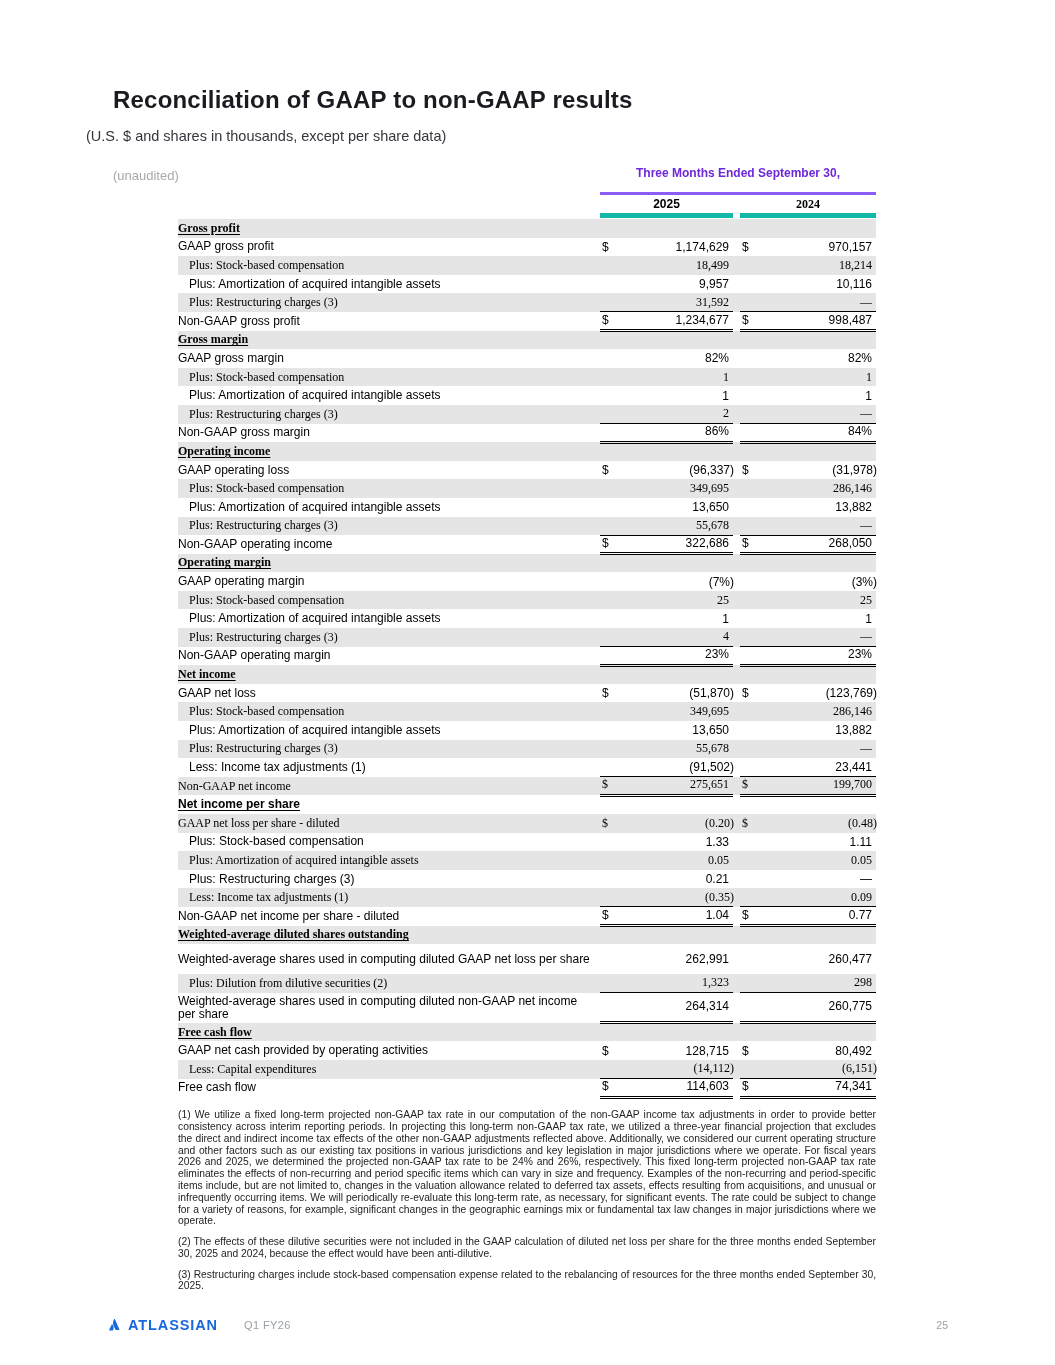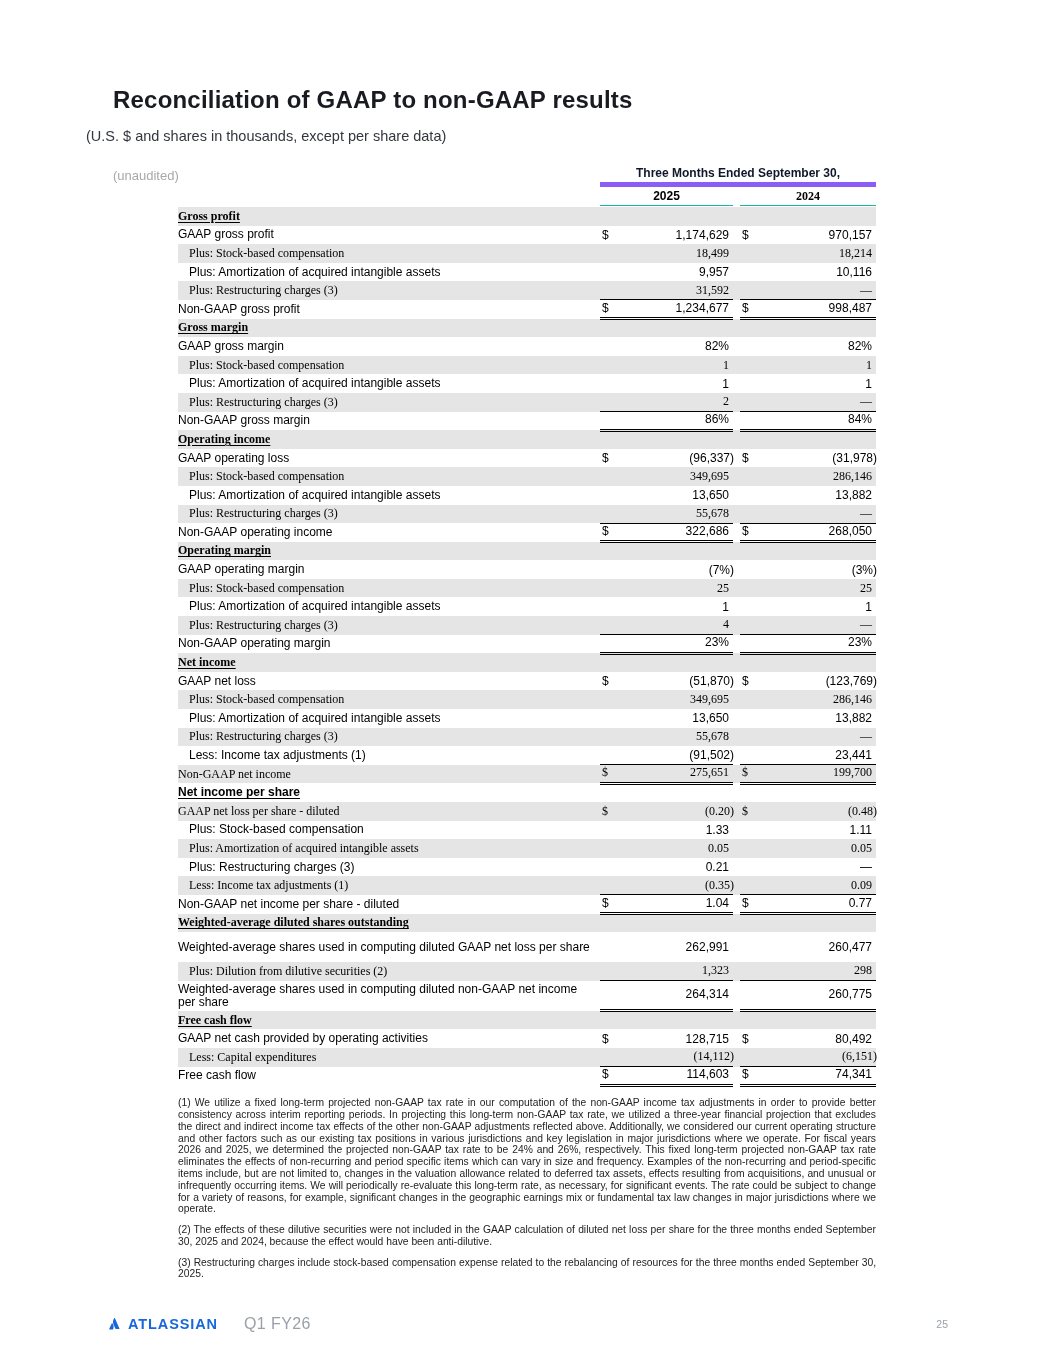--- a/index.html
+++ b/index.html
@@ -16,25 +16,25 @@
   }
   .subtitle { margin:14px 0 0 86px; font-size:14.5px; color:#33363d; }
 
   .head-block {
     margin:22px 0 0 113px; width:763px;
     display:flex; justify-content:space-between; align-items:flex-start;
   }
   .unaudited { font-size:13px; color:#a8a8ac; padding-top:2px; }
   .thead-right { width:276px; }
   .period {
-    font-size:12px; font-weight:bold; text-align:center; color:#0f172a;
-    padding-bottom:2px; border-bottom:5px solid #8b5cf6; white-space:nowrap;
+    font-size:12px; font-weight:bold; text-align:center; color:#6d28d9;
+    padding-bottom:12px; border-bottom:3px solid #8b5cf6; white-space:nowrap;
   }
   .years { display:flex; }
-  .year { font-size:12px; font-weight:bold; text-align:center; padding:2px 0 1px; border-bottom:1px solid #14b8a6; }
+  .year { font-size:12px; font-weight:bold; text-align:center; padding:2px 0 1px; border-bottom:5px solid #14b8a6; }
   .year.y1 { width:133px; }
   .ygap { width:7px; }
   .year.y2 { width:136px;font-family:Liberation Serif, serif; }
 
   .table { margin:1px 0 0 178px; width:698px; font-size:12px; }
   .tr {
     display:grid; grid-template-columns:422px 133px 7px 136px;
     align-items:center; min-height:18.6px;
   }
   .tr.two-line { min-height:30px; }
@@ -58,21 +58,21 @@
   .footnotes p { margin:0 0 9px 0; }
 
   .footer {
     position:absolute; left:107px; right:107px; bottom:32px;
     display:flex; align-items:center;
   }
   .logo { display:flex; align-items:center; }
   .wordmark {
     color:#1868DB; font-weight:bold; font-size:14.5px; letter-spacing:0.9px; margin-left:6px;
   }
-  .report-label { color:#9aa0a8; font-size:16px; margin-left:26px; letter-spacing:0.4px; }
+  .report-label { color:#9aa0a8; font-size:11px; margin-left:26px; letter-spacing:0.4px; }
   .page-number { margin-left:auto; color:#9aa0a8; font-size:10.5px; }
 </style>
 </head>
 <body>
 
 <div class="page">
 
   <div class="title">Reconciliation of GAAP to non-GAAP results</div>
   <div class="subtitle">(U.S. $ and shares in thousands, except per share data)</div>
 

